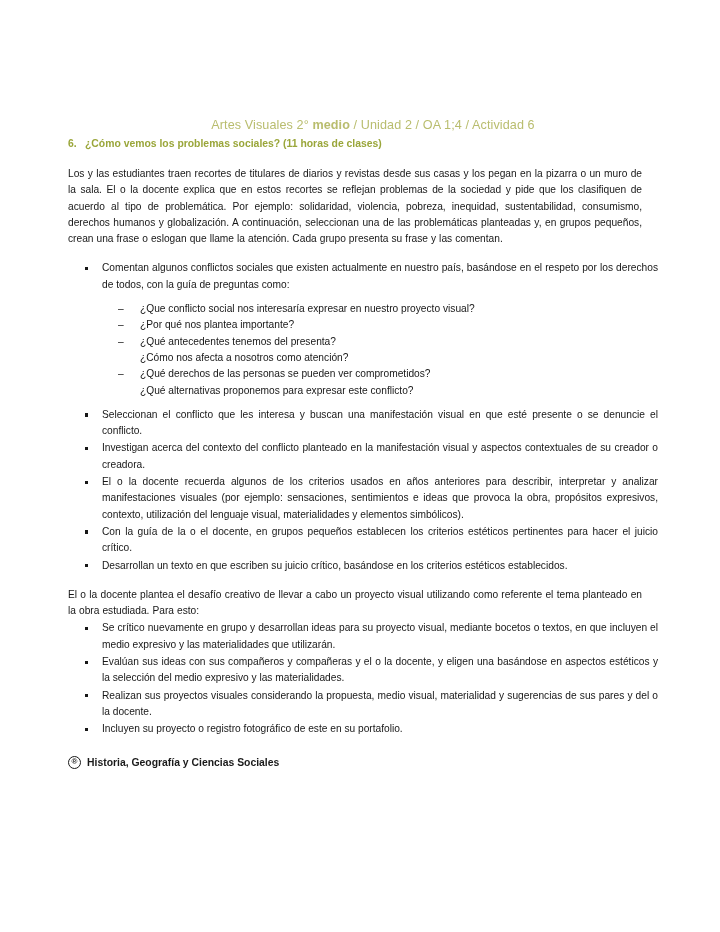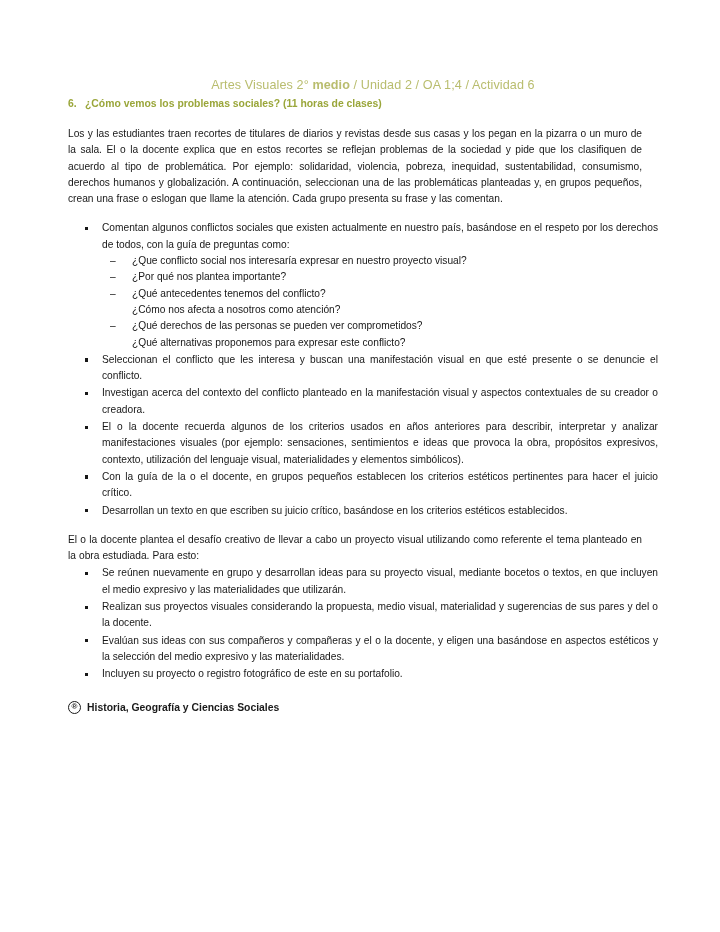--- a/index.html
+++ b/index.html
@@ -12,21 +12,21 @@
     height: 932px;
     font-family: "Liberation Sans", sans-serif;
     color: #1a1a1a;
     overflow: hidden;
   }
   .page {
     position: relative;
     width: 720px;
     height: 920px;
     box-sizing: border-box;
-    padding: 78px 62px 0 68px;
+    padding: 118px 62px 0 68px;
   }
   .doc-header {
     text-align: center;
     font-size: 12.6px;
     color: #b9bd6e;
     letter-spacing: 0.1px;
     margin: 0 0 6px 0;
     padding-left: 20px;
     font-weight: 400;
     white-space: nowrap;
@@ -78,21 +78,21 @@
     content: "";
     position: absolute;
     left: 17px;
     top: 6.5px;
     width: 3.2px;
     height: 3.2px;
     background: #171717;
   }
   ul.sub {
     list-style: none;
-    margin: 0;
+    margin: 8px;
     padding: 0;
   }
   ul.sub > li {
     position: relative;
     font-size: 10.2px;
     line-height: 16.3px;
     padding-left: 30px;
     text-align: left;
     color: #171717;
   }
@@ -144,41 +144,41 @@
 
   <p class="body-par">Los y las estudiantes traen recortes de titulares de diarios y revistas desde sus casas y los pegan en la pizarra o un muro de la sala. El o la docente explica que en estos recortes se reflejan problemas de la sociedad y pide que los clasifiquen de acuerdo al tipo de problemática. Por ejemplo: solidaridad, violencia, pobreza, inequidad, sustentabilidad, consumismo, derechos humanos y globalización. A continuación, seleccionan una de las problemáticas planteadas y, en grupos pequeños, crean una frase o eslogan que llame la atención. Cada grupo presenta su frase y las comentan.</p>
 
 
   <ul class="bullets">
     <li>
       <span>Comentan algunos conflictos sociales que existen actualmente en nuestro país, basándose en el respeto por los derechos de todos, con la guía de preguntas como:</span>
       <ul class="sub">
         <li class="dashed"><span>¿Que conflicto social nos interesaría expresar en nuestro proyecto visual?</span></li>
         <li class="dashed"><span>¿Por qué nos plantea importante?</span></li>
-        <li class="dashed"><span>¿Qué antecedentes tenemos del conflicto?</span></li>
+        <li class="dashed"><span>¿Qué antecedentes tenemos del presenta?</span></li>
         <li><span>¿Cómo nos afecta a nosotros como atención?</span></li>
         <li class="dashed"><span>¿Qué derechos de las personas se pueden ver comprometidos?</span></li>
         <li><span>¿Qué alternativas proponemos para expresar este conflicto?</span></li>
       </ul>
     </li>
     <li><span>Seleccionan el conflicto que les interesa y buscan una manifestación visual en que esté presente o se denuncie el conflicto.</span></li>
     <li><span>Investigan acerca del contexto del conflicto planteado en la manifestación visual y aspectos contextuales de su creador o creadora.</span></li>
     <li><span>El o la docente recuerda algunos de los criterios usados en años anteriores para describir, interpretar y analizar manifestaciones visuales (por ejemplo: sensaciones, sentimientos e ideas que provoca la obra, propósitos expresivos, contexto, utilización del lenguaje visual, materialidades y elementos simbólicos).</span></li>
     <li><span>Con la guía de la o el docente, en grupos pequeños establecen los criterios estéticos pertinentes para hacer el juicio crítico.</span></li>
     <li><span>Desarrollan un texto en que escriben su juicio crítico, basándose en los criterios estéticos establecidos.</span></li>
   </ul>
 
   <div class="list-gap"></div>
 
   <p class="body-par tight">El o la docente plantea el desafío creativo de llevar a cabo un proyecto visual utilizando como referente el tema planteado en la obra estudiada. Para esto:</p>
 
   <ul class="bullets">
-    <li><span>Se reúnen nuevamente en grupo y desarrollan ideas para su proyecto visual, mediante bocetos o textos, en que incluyen el medio expresivo y las materialidades que utilizarán.</span></li>
+    <li><span>Se crítico nuevamente en grupo y desarrollan ideas para su proyecto visual, mediante bocetos o textos, en que incluyen el medio expresivo y las materialidades que utilizarán.</span></li>
+    <li><span>Evalúan sus ideas con sus compañeros y compañeras y el o la docente, y eligen una basándose en aspectos estéticos y la selección del medio expresivo y las materialidades.</span></li>
     <li><span>Realizan sus proyectos visuales considerando la propuesta, medio visual, materialidad y sugerencias de sus pares y del o la docente.</span></li>
-    <li><span>Evalúan sus ideas con sus compañeros y compañeras y el o la docente, y eligen una basándose en aspectos estéticos y la selección del medio expresivo y las materialidades.</span></li>
     <li><span>Incluyen su proyecto o registro fotográfico de este en su portafolio.</span></li>
   </ul>
 
   <div class="footer-line">
     <span class="reg-mark">®</span>
     <span>Historia, Geografía y Ciencias Sociales</span>
   </div>
 
 </div>
 

